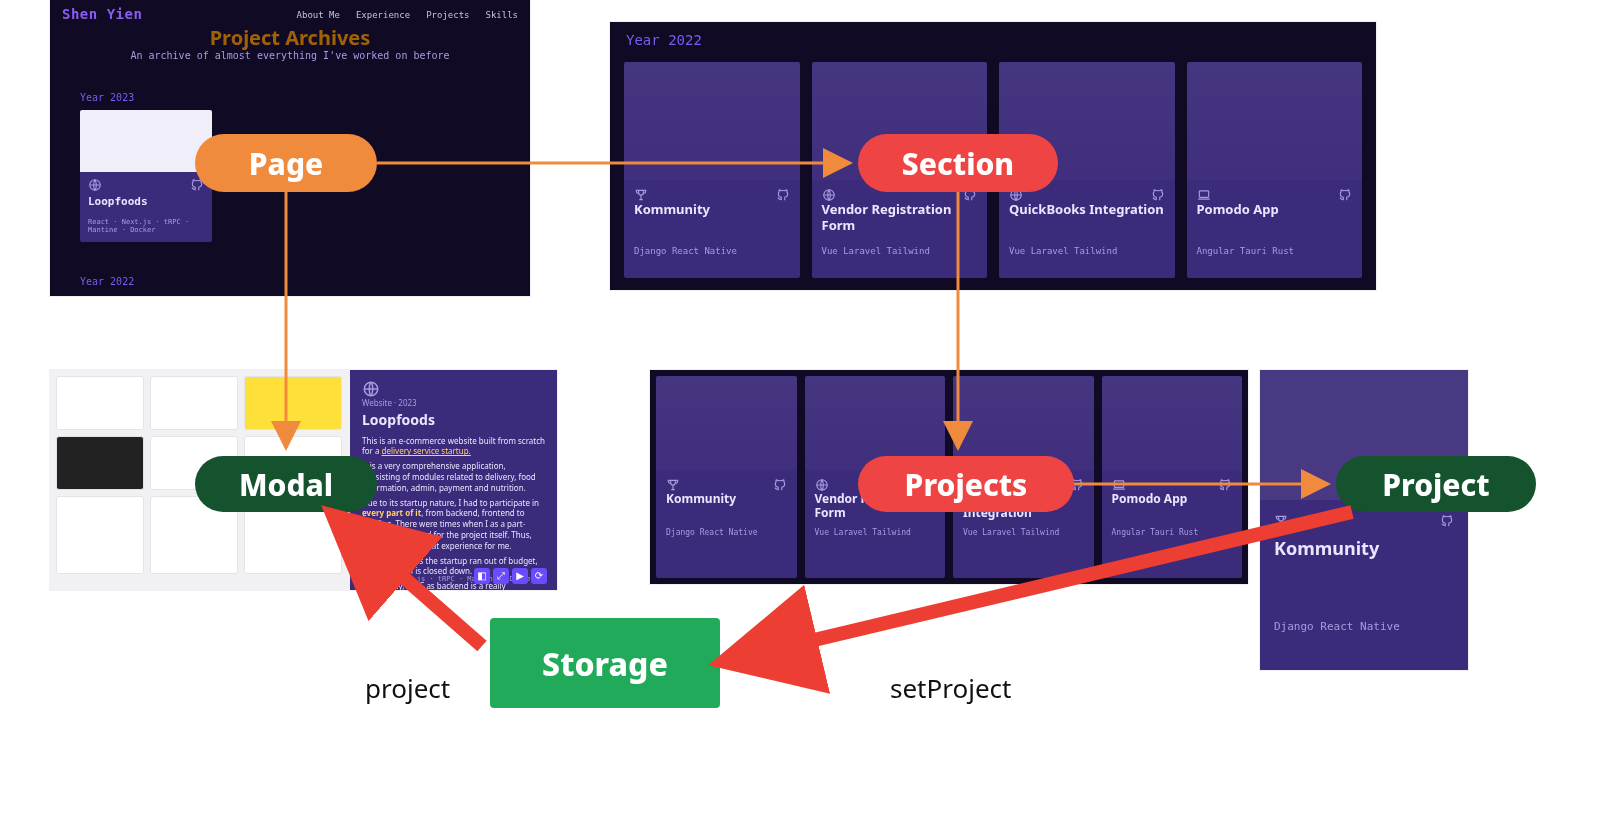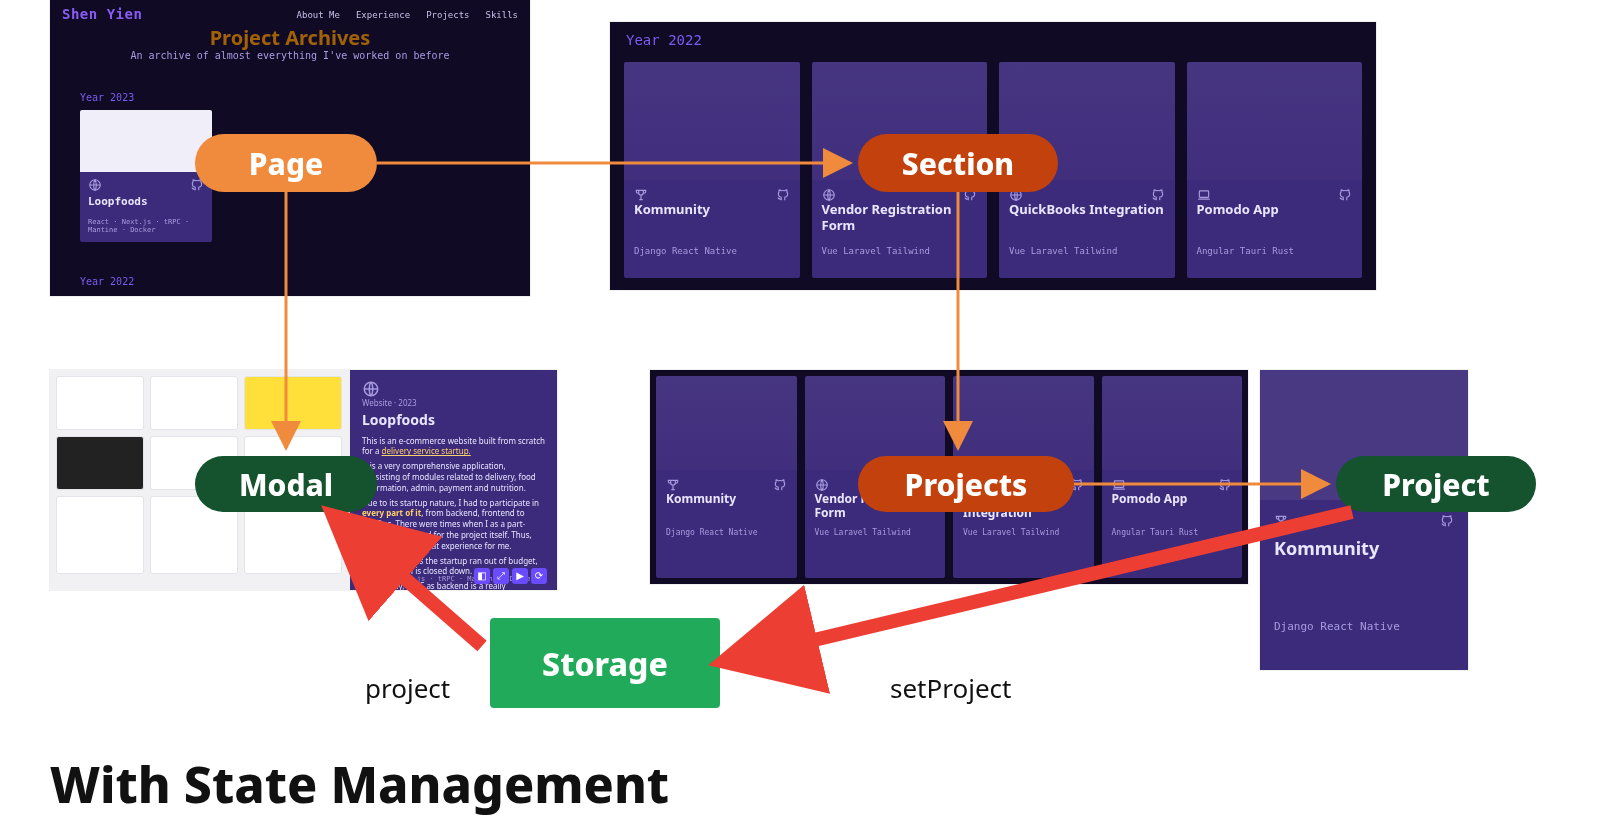--- a/index.html
+++ b/index.html
@@ -2,21 +2,21 @@
 <html><head>
 <meta charset="utf-8">
 <style>
   html,body{margin:0;padding:0;width:1600px;height:840px;font-family:system-ui,Arial,sans-serif;background:#fff;overflow:hidden}
   *{box-sizing:border-box}
   .stage{position:relative;width:1600px;height:840px}
 
   
   .pill{position:absolute;display:flex;align-items:center;justify-content:center;font-weight:800;color:#fff;border-radius:999px;z-index:20;white-space:nowrap}
   .pill-orange{background:#f08a3c}
-  .pill-gray{background:#c2410c}
+  .pill-gray{background:#ef4444}
   .pill-red{background:#14532d}
   .box-green{position:absolute;background:#21aa5a;color:#fff;font-weight:800;display:flex;align-items:center;justify-content:center;border-radius:4px;z-index:20}
 
   
   .edge-label{position:absolute;font-size:26px;color:#111;z-index:5}
 
   .title{position:absolute;left:50px;bottom:22px;font-size:50px;font-weight:800;color:#111}
 
   
   .shot{position:absolute;border-radius:0;overflow:hidden;box-shadow:0 0 0 1px rgba(0,0,0,.06)}
@@ -305,21 +305,20 @@
   <div class="pill pill-orange" style="left:195px;top:134px;width:182px;height:58px;font-size:30px">Page</div>
   <div class="pill pill-gray" style="left:858px;top:134px;width:200px;height:58px;font-size:30px">Section</div>
   <div class="pill pill-red" style="left:195px;top:456px;width:182px;height:56px;font-size:30px">Modal</div>
   <div class="pill pill-gray" style="left:858px;top:456px;width:216px;height:56px;font-size:30px">Projects</div>
   <div class="pill pill-red" style="left:1336px;top:456px;width:200px;height:56px;font-size:30px">Project</div>
   <div class="box-green" style="left:490px;top:618px;width:230px;height:90px;font-size:32px">Storage</div>
 
   <div class="edge-label" style="left:365px;top:670px">project</div>
   <div class="edge-label" style="left:890px;top:670px">setProject</div>
 
-  <div class="title">With State Management</div>
 
   <svg class="arrows">
     <defs>
       <marker id="aorange" viewBox="0 0 10 10" refX="9" refY="5" markerWidth="10" markerHeight="10" orient="auto-start-reverse">
         <path d="M0 0 L10 5 L0 10 Z" fill="#f08a3c"></path>
       </marker>
       <marker id="ared" viewBox="0 0 10 10" refX="8" refY="5" markerWidth="8" markerHeight="8" orient="auto-start-reverse">
         <path d="M0 0 L10 5 L0 10 Z" fill="#ed3e33"></path>
       </marker>
     </defs>

